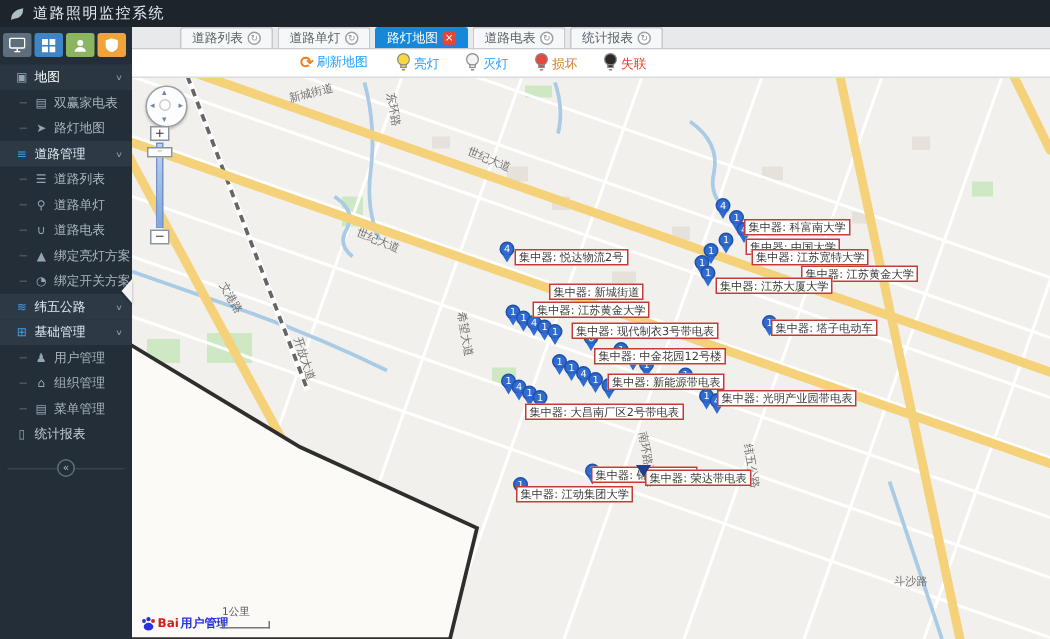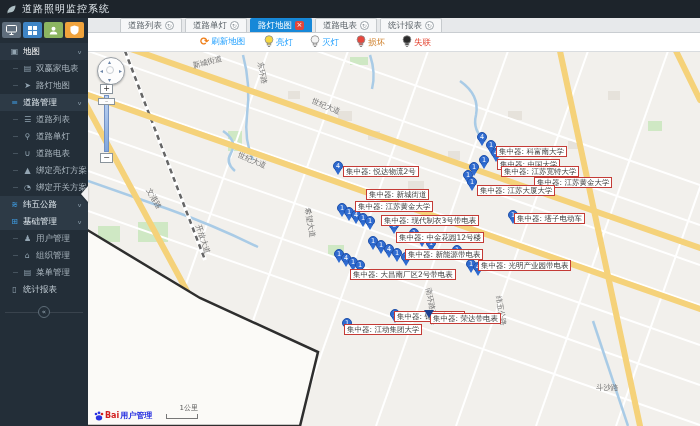--- a/index.html
+++ b/index.html
@@ -71,21 +71,21 @@
   #zhandle{position:absolute;left:10px;top:47px;width:17px;height:7px;background:#fdfdfd;border:1px solid #8a949c;
         box-sizing:border-box;z-index:6;font-size:5px;line-height:5px;text-align:center;color:#777;cursor:pointer;}
   
   #edge-handle{position:absolute;left:81px;top:186px;width:0;height:0;border-top:8px solid transparent;
         border-bottom:8px solid transparent;border-right:7px solid #f2f2f2;z-index:36;cursor:pointer;
         filter:drop-shadow(0 1px 1px rgba(0,0,0,.3));}
   
   #baidu-logo{position:absolute;left:6px;bottom:5px;display:flex;align-items:center;gap:1px;z-index:6;}
   #baidu-logo .b1{color:#d2201f;font-weight:bold;font-size:8px;}
   #baidu-logo .b2{color:#2932e1;font-weight:bold;font-size:8px;}
-  #scale{position:absolute;left:78px;bottom:7px;z-index:6;font-size:7px;color:#555;text-align:right;}
+  #scale{position:absolute;left:60px;bottom:7px;z-index:6;font-size:7px;color:#555;}
   #scale .bar{width:30px;height:4px;border-left:1px solid #777;border-right:1px solid #777;border-bottom:1px solid #777;margin-top:1px;}
 </style>
 </head>
 <body>
 
 <div id="header">
   <span class="leaf">
     <svg width="11" height="11" viewBox="0 0 11 11">
         <path d="M1.5 9.5 Q1 3 9.5 1.5 Q9.5 8 3.5 8.5 Q2.3 8.7 1.5 9.5 Z" fill="#aebfc4"></path>
       </svg>

